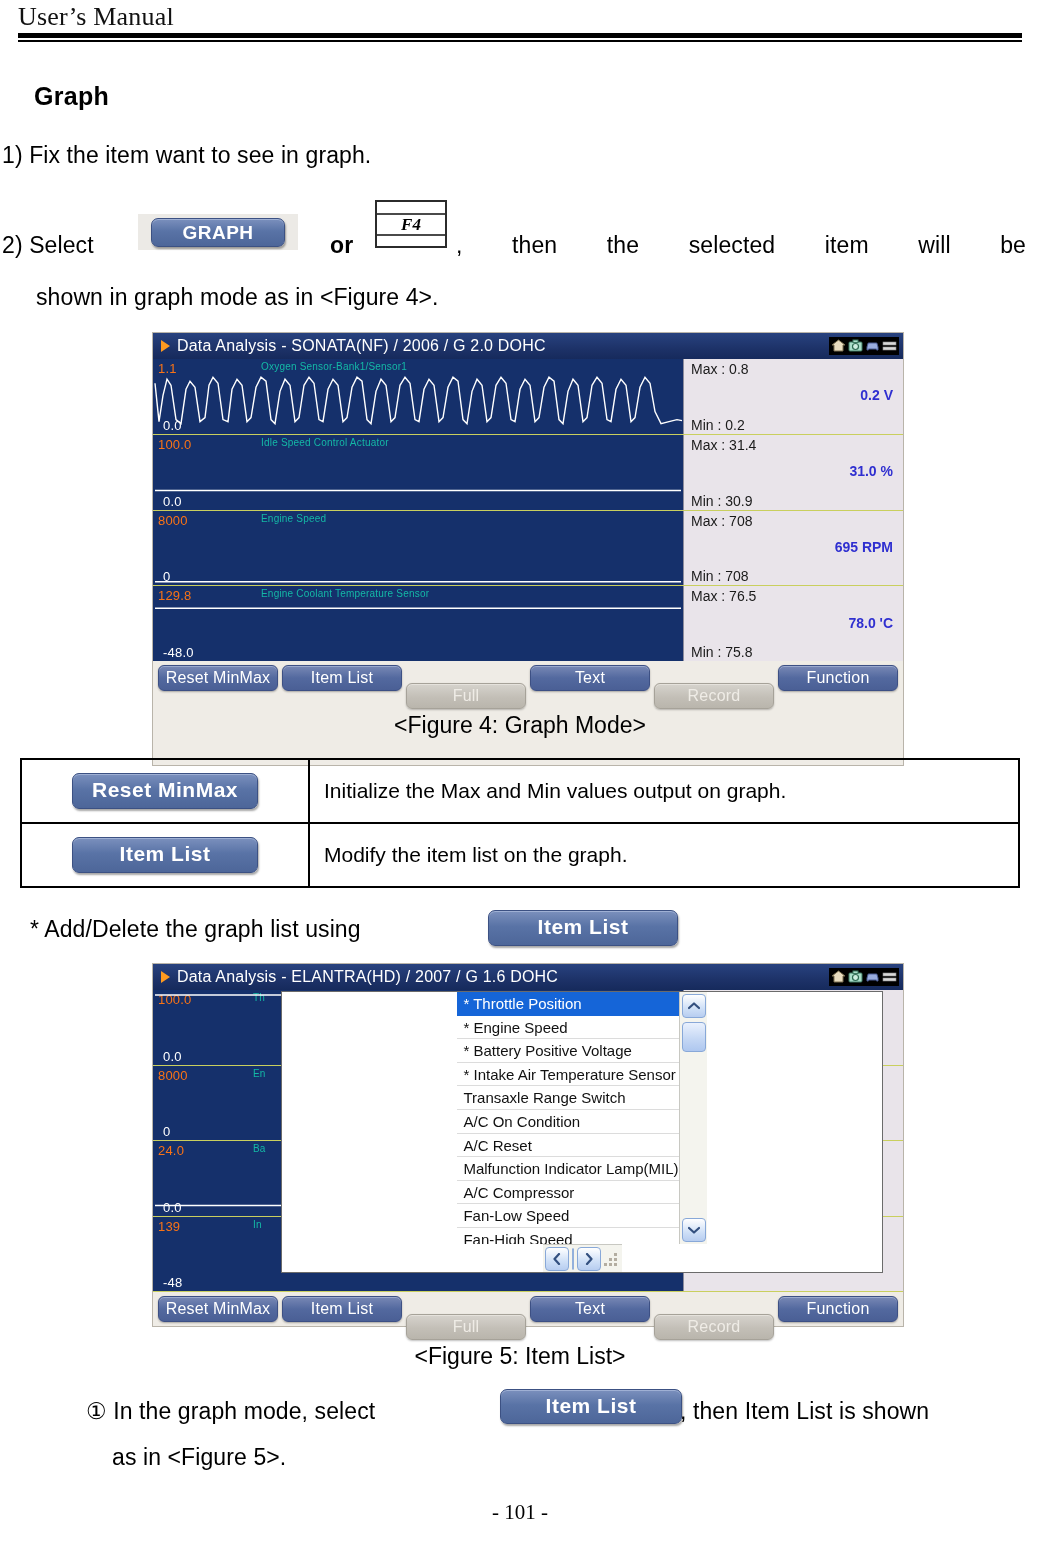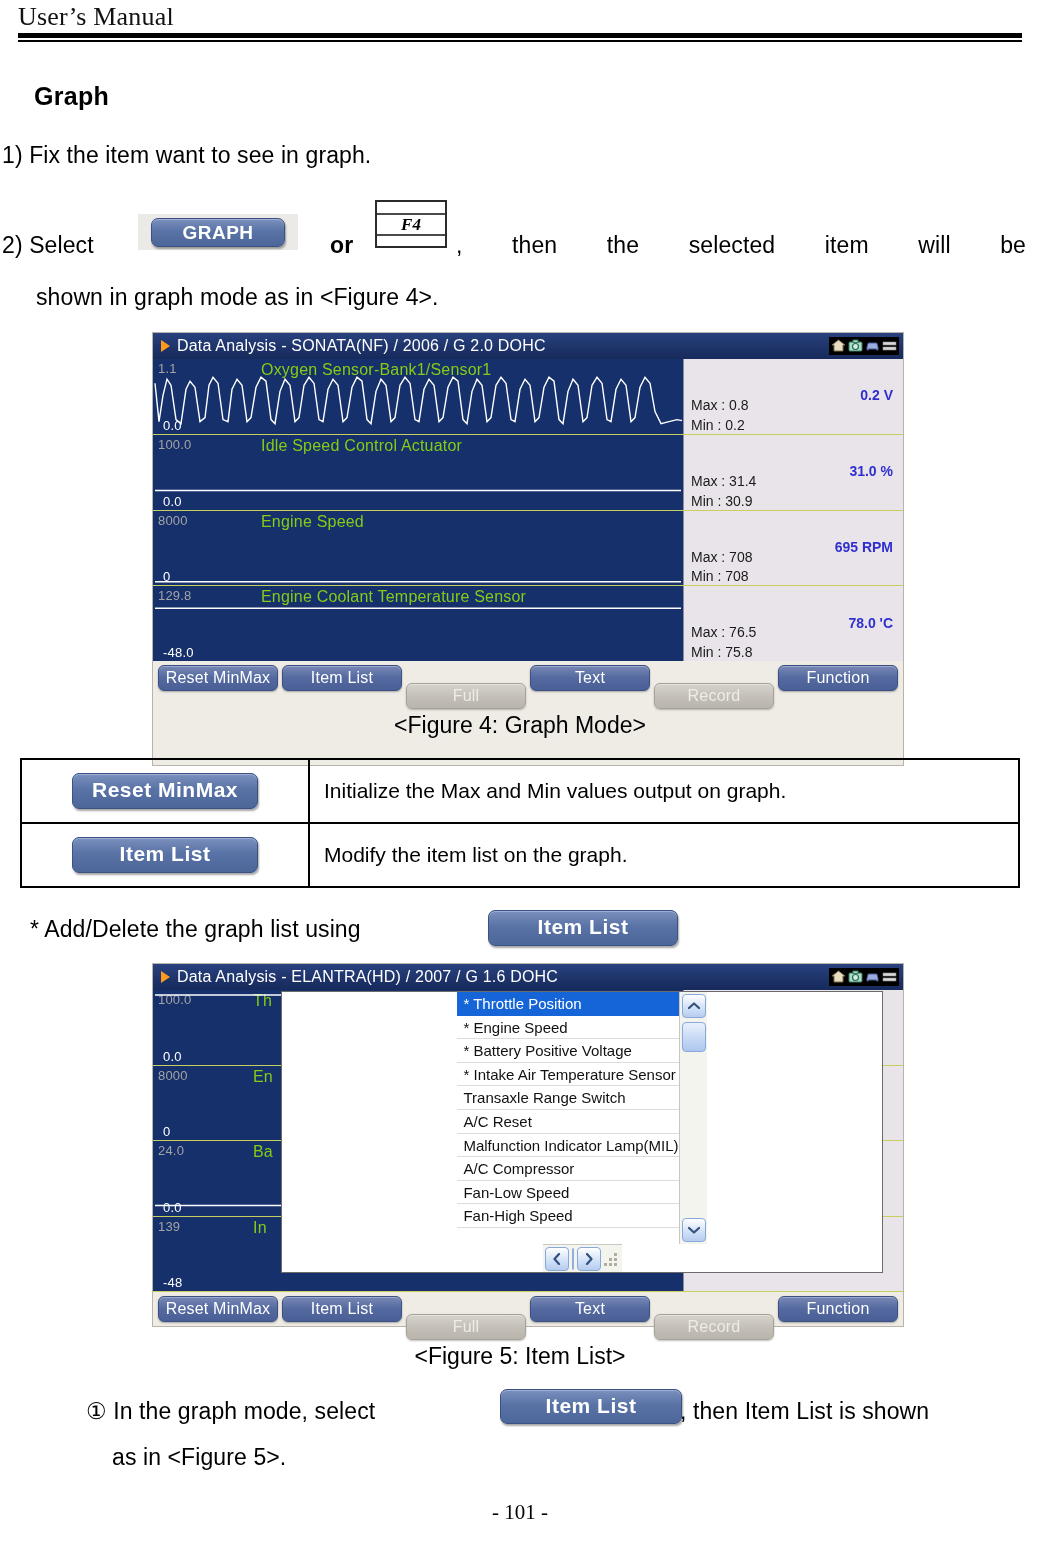--- a/index.html
+++ b/index.html
@@ -186,40 +186,40 @@
   }
   .graph-row:last-child { border-bottom: none; }
   .plot {
     position: relative;
     width: 530px;
     background: #15306b;
     overflow: hidden;
   }
   .plot .ymax {
     position: absolute; left: 5px; top: 2px;
-    color: #a3a3a3; font-size: 13px; letter-spacing: .2px;
+    color: #f97316; font-size: 13px; letter-spacing: .2px;
   }
   .plot .ymin {
     position: absolute; left: 10px; bottom: 1px;
     color: #fff; font-size: 13px; letter-spacing: .2px;
   }
   .plot .plabel {
     position: absolute; left: 108px; top: 2px;
-    color: #84cc16; font-size: 16px; letter-spacing: .2px; white-space: nowrap;
+    color: #14b8a6; font-size: 10px; letter-spacing: .2px; white-space: nowrap;
   }
   .plot svg { position: absolute; left:0; top:0; width: 100%; height: 100%; }
   .readout {
     flex: 1;
     background: #e9e4ea;
     position: relative;
     border-left: 1px solid #8c8c9c;
   }
   .readout .rmax {
     position: absolute; left: 7px; top: 2px;
-    font-size: 14px; color: #1a1a1a; margin-top: 36px;
+    font-size: 14px; color: #1a1a1a;
   }
   .readout .rmin {
     position: absolute; left: 7px; bottom: 1px;
     font-size: 14px; color: #1a1a1a;
   }
   .readout .rval {
     position: absolute; right: 10px; top: 50%;
     transform: translateY(-55%);
     font-size: 14px; color: #2f2fd0; font-weight: bold;
   }
@@ -635,20 +635,21 @@
     </div>
 
     <div class="itemlist-overlay">
       <div class="il-body">
         <div class="il-rows">
           <div class="il-row sel">* Throttle Position</div>
           <div class="il-row">* Engine Speed</div>
           <div class="il-row">* Battery Positive Voltage</div>
           <div class="il-row">* Intake Air Temperature Sensor</div>
           <div class="il-row">Transaxle Range Switch</div>
+          <div class="il-row">A/C On Condition</div>
           <div class="il-row">A/C Reset</div>
           <div class="il-row">Malfunction Indicator Lamp(MIL)</div>
           <div class="il-row">A/C Compressor</div>
           <div class="il-row">Fan-Low Speed</div>
           <div class="il-row">Fan-High Speed</div>
 
         </div>
         <div class="il-vscroll">
           <div class="sb-btn up">
             <svg width="12" height="8" viewBox="0 0 12 8">

